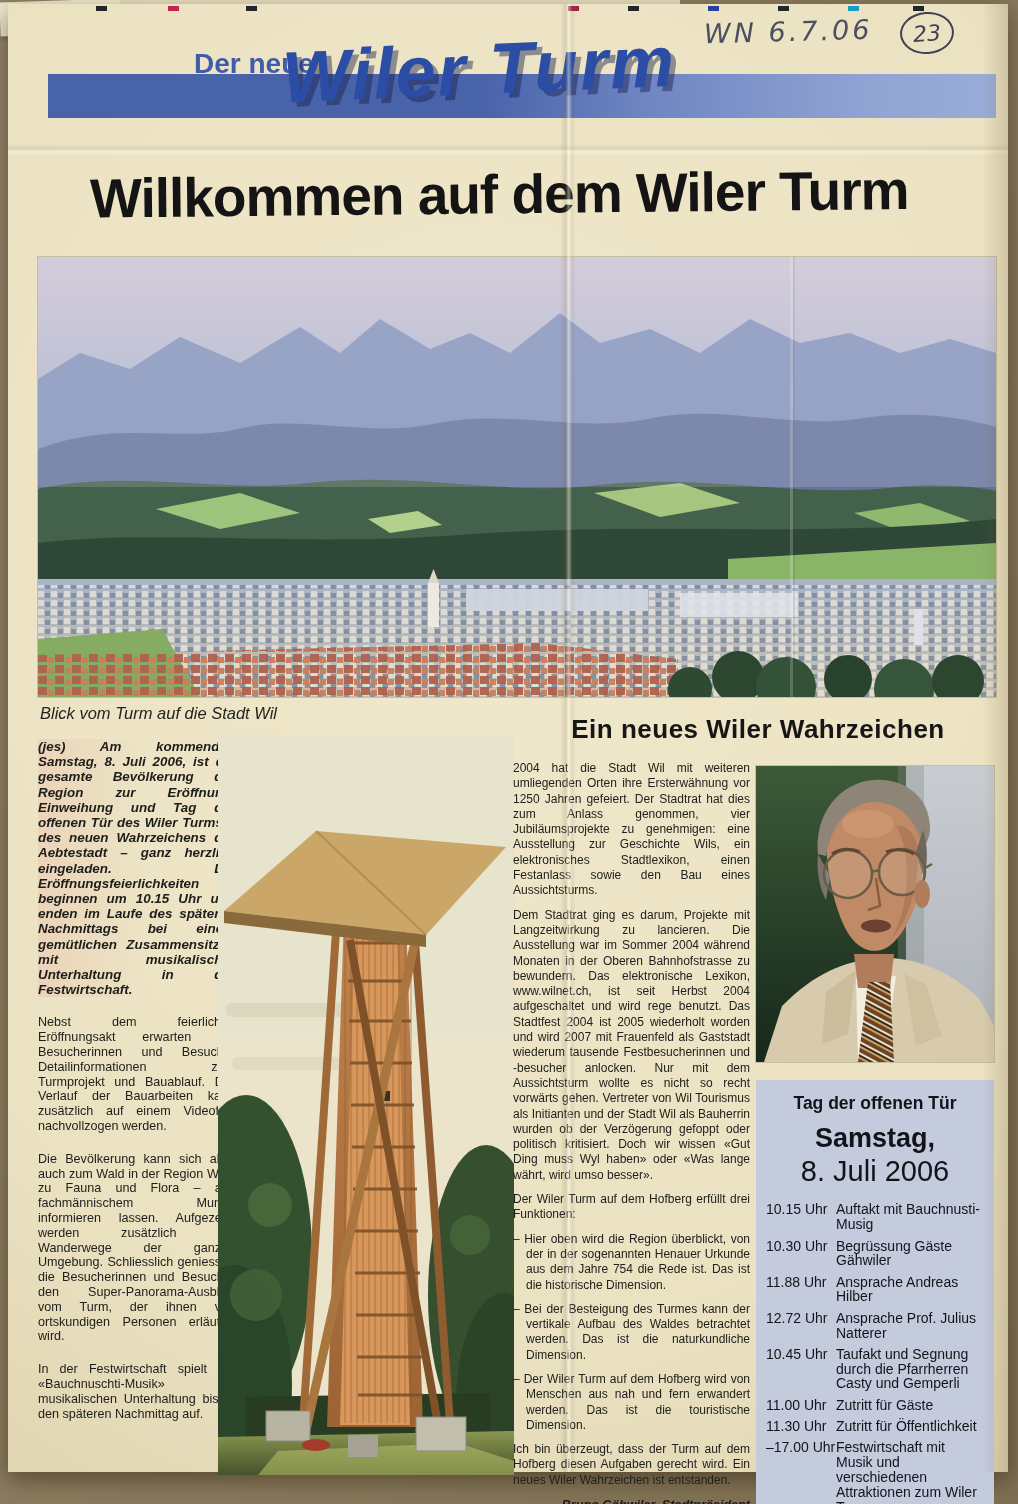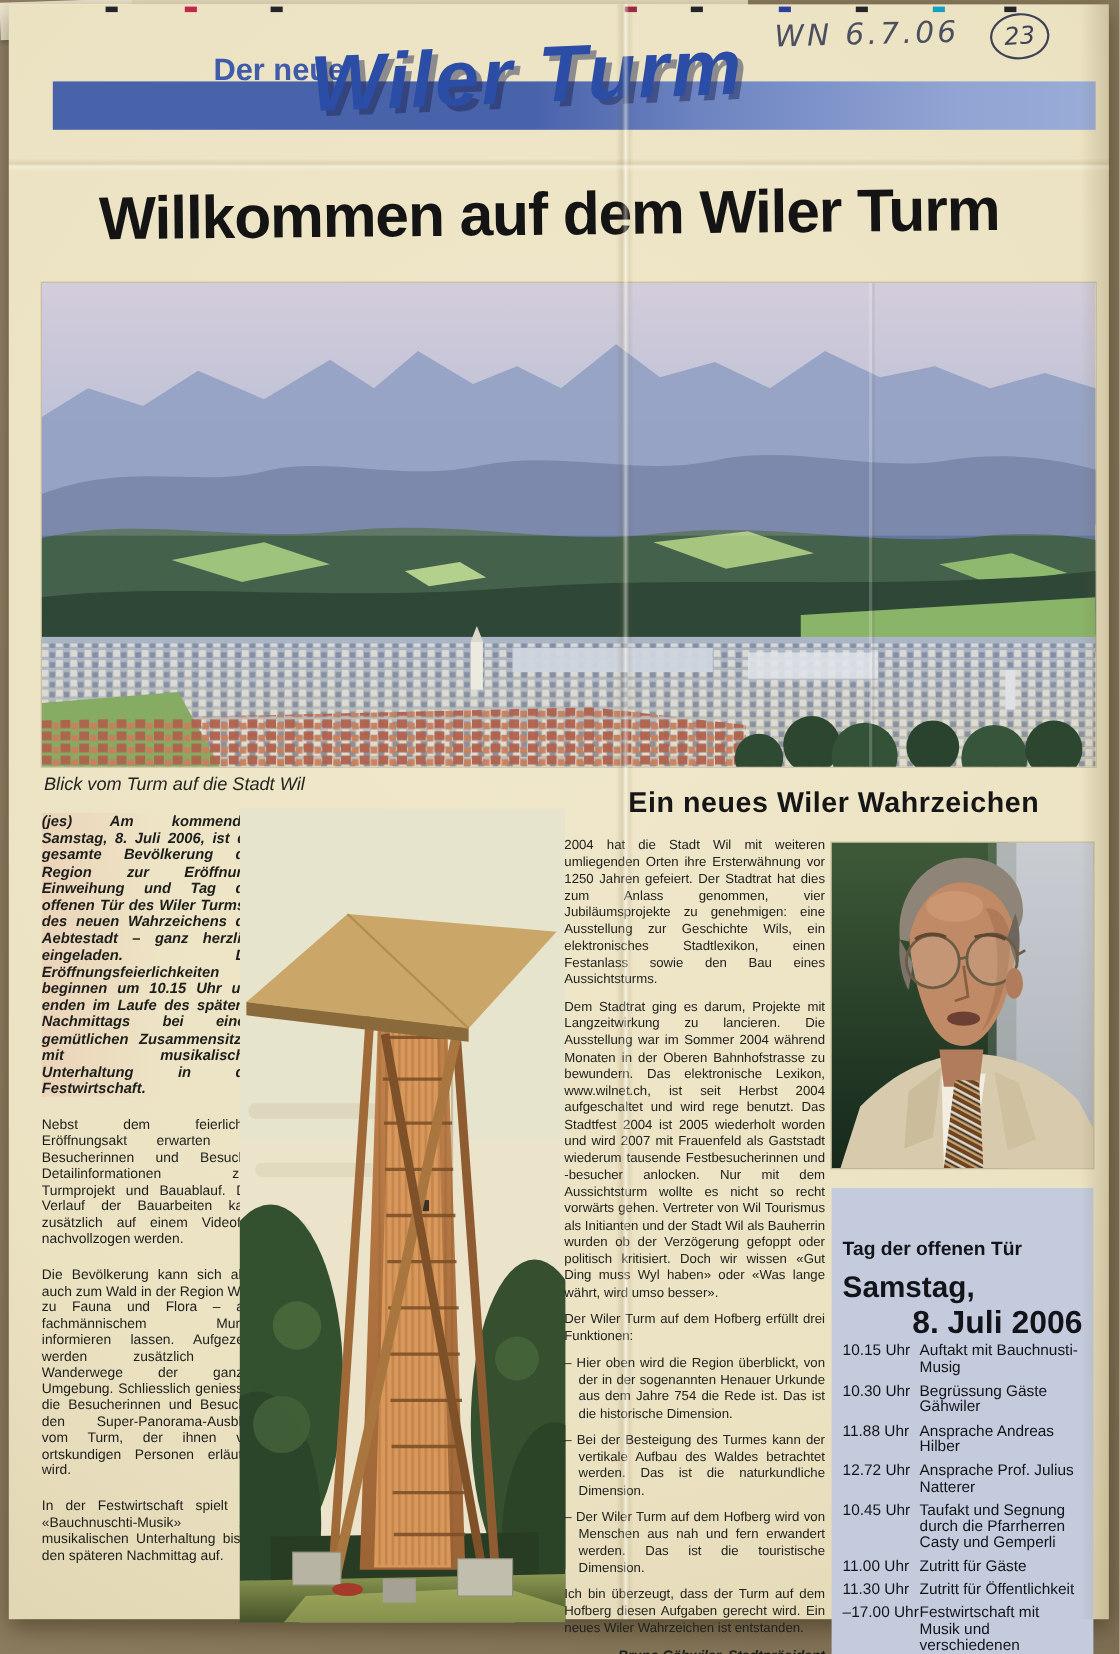--- a/index.html
+++ b/index.html
@@ -46,23 +46,23 @@
     font-size:26px;font-weight:700;color:#161616;letter-spacing:.5px;white-space:nowrap;}
   .artcol{position:absolute;left:505px;top:757px;width:237px;text-align:justify;color:#21211d;}
   .artcol p{margin:0 0 9px 0;font-size:12px;line-height:15.3px;}
   .artcol .hang{padding-left:13px;text-indent:-13px;margin:0 0 9px 0;font-size:12px;line-height:15.3px;}
   .byline{margin-top:10px;text-align:right;font-weight:700;font-style:italic;font-size:12.6px;color:#1d1d1a;}
 
   .portrait{position:absolute;left:748px;top:762px;width:238px;height:296px;box-shadow:0 0 0 1px rgba(90,80,50,.25);}
 
   .schedbox{position:absolute;left:748px;top:1076px;width:238px;box-sizing:border-box;
     padding:13px 10px 14px 10px;background:#c4cbdd;color:#13141a;}
-  .schedbox .t{text-align:left;font-size:17.5px;font-weight:700;margin-bottom:10px;margin-top:32px;}
-  .schedbox .d1{font-size:27px;font-weight:700;line-height:1.1;}
-  .schedbox .d2{text-align:right;font-size:29px;font-weight:700;line-height:1.2;}
+  .schedbox .t{text-align:center;font-size:17.5px;font-weight:700;margin-bottom:10px;}
+  .schedbox .d1{text-align:center;font-size:27px;font-weight:700;line-height:1.1;}
+  .schedbox .d2{text-align:center;font-size:29px;font-weight:400;line-height:1.2;margin-bottom:14px;}
   .srow{display:grid;grid-template-columns:62px 1fr;column-gap:8px;margin-bottom:6.5px;
     font-size:14px;line-height:14.8px;}
   .srow .tm{white-space:nowrap;}
 </style>
 </head>
 <body>
 
 <div class="canvas">
 
   <div class="scrap" style="left:0;top:0;width:150px;height:34px;transform:rotate(-2deg);box-shadow:0 2px 4px rgba(0,0,0,.25);"></div>

